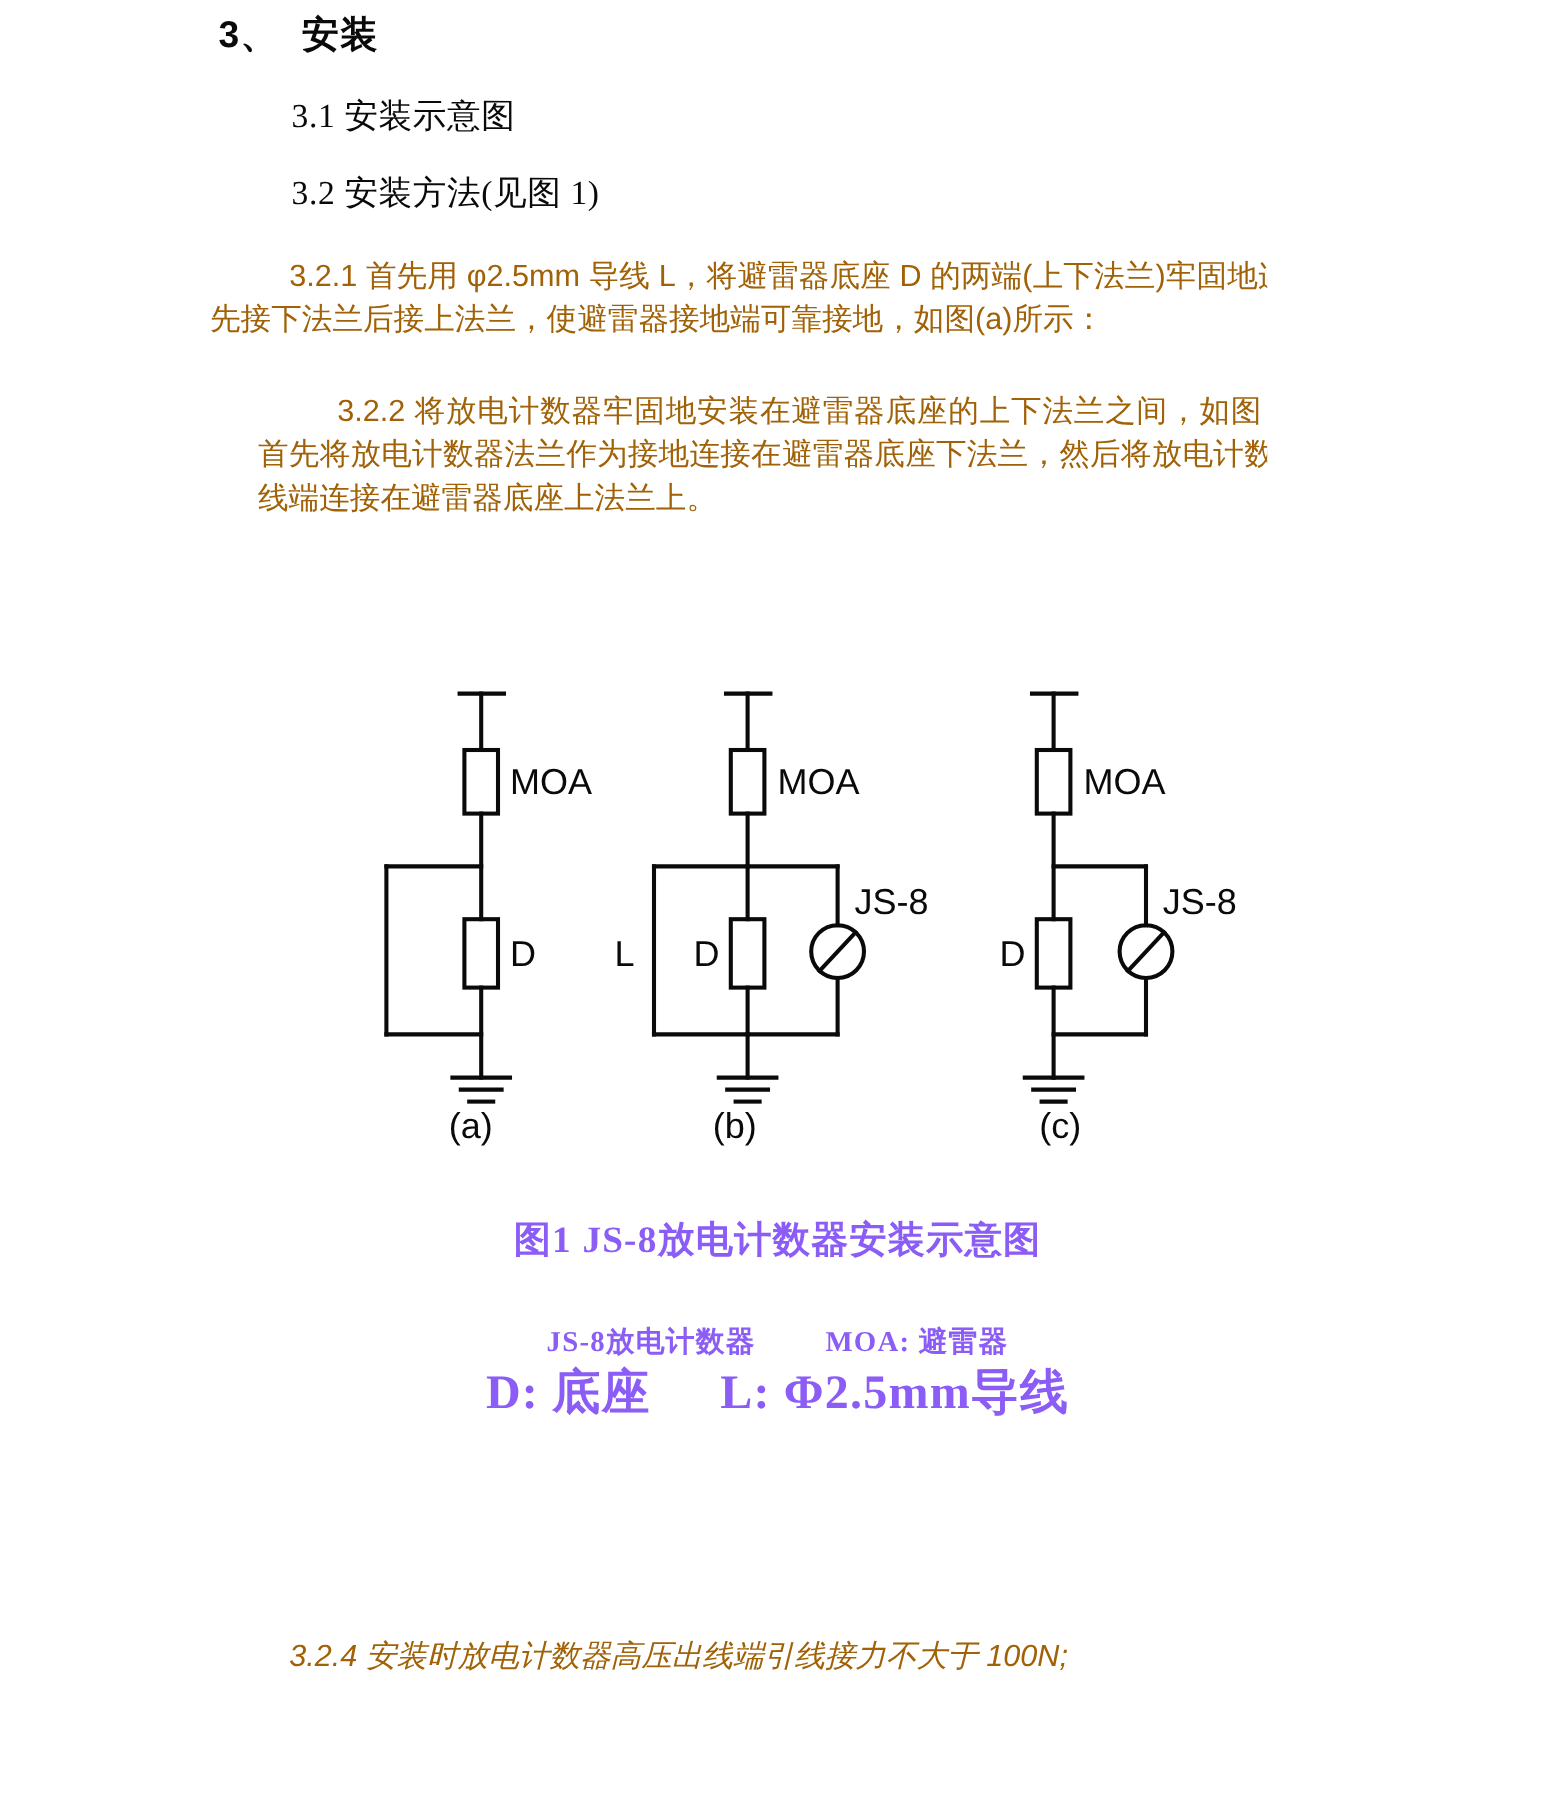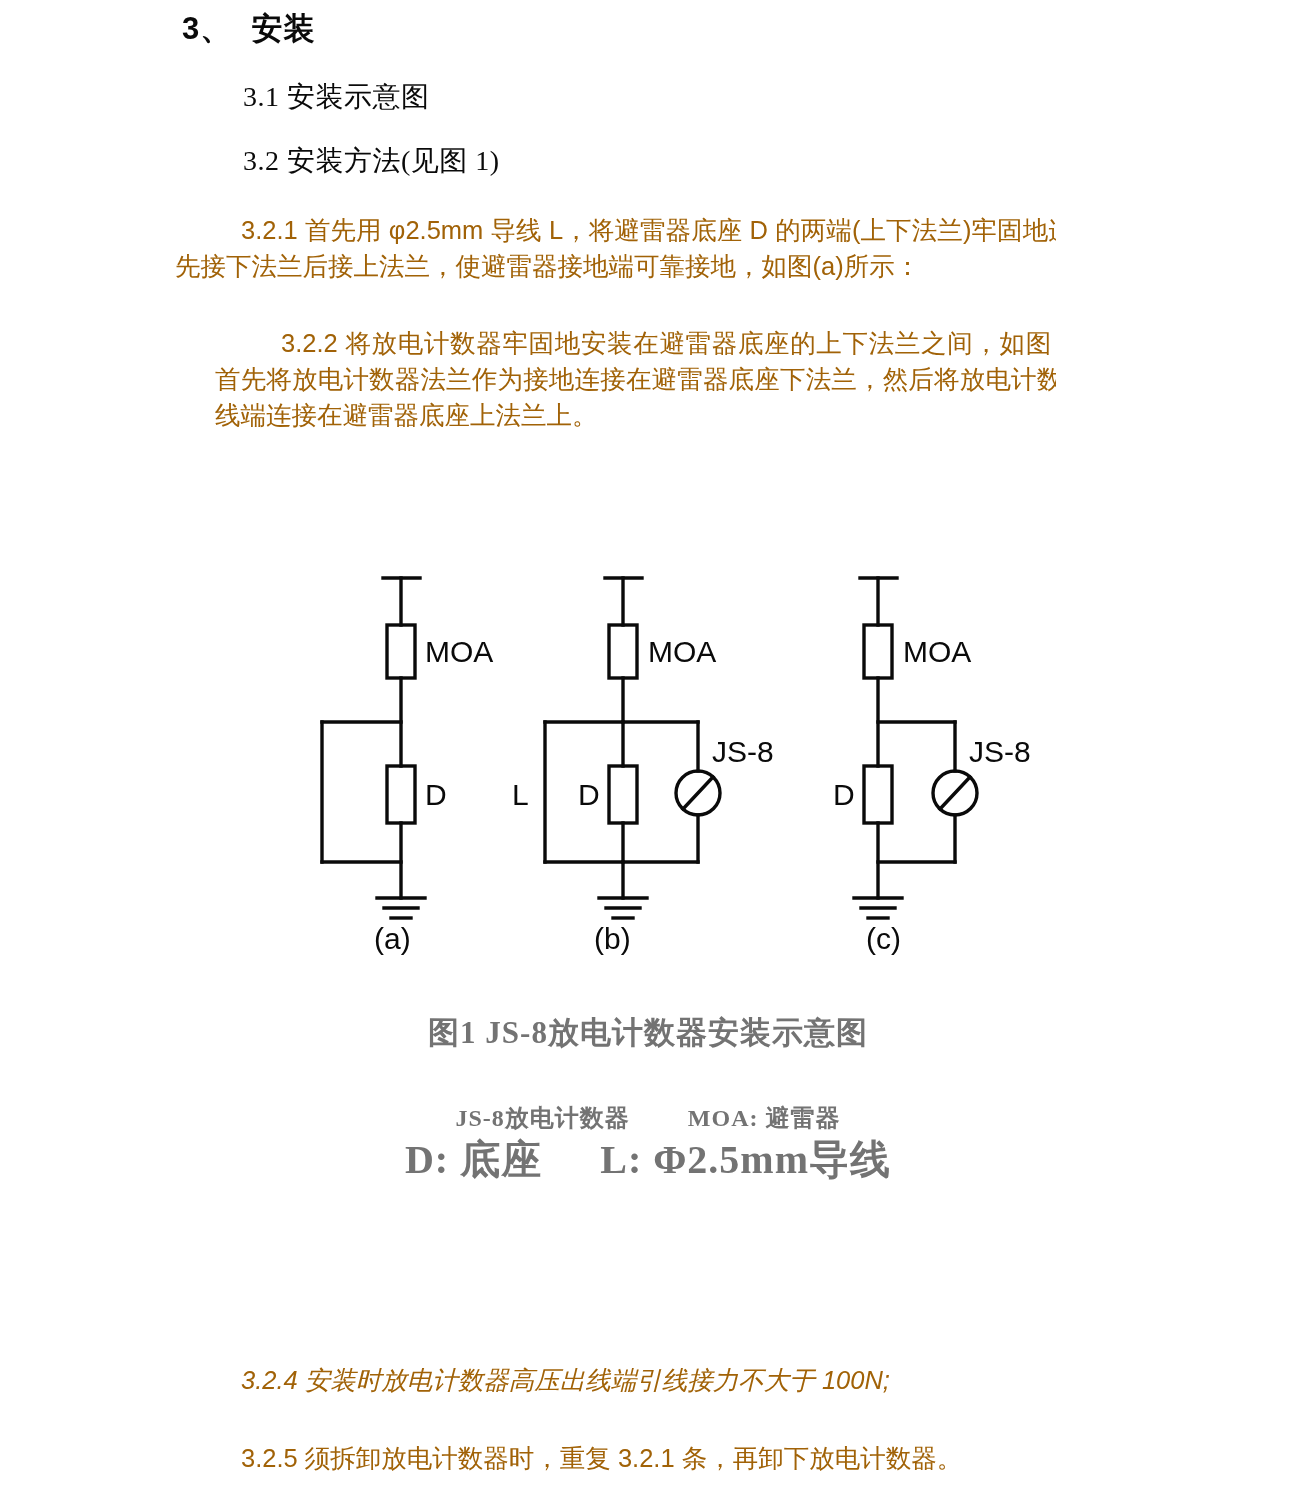--- a/index.html
+++ b/index.html
@@ -79,21 +79,21 @@
   #sublabel-b { left: 594px; top: 922px; }
   #sublabel-c { left: 866px; top: 922px; }
 
   
   .caption-line {
     position: absolute;
     width: 1296px;
     text-align: center;
     font-family: "Liberation Serif", "DejaVu Serif", serif;
     font-weight: bold;
-    color: #737373;
+    color: #8b5cf6;
     white-space: pre;
     letter-spacing: 1px;
   }
   #caption-title { top: 1012px; font-size: 31px; }
   #caption-legend-1 { top: 1072px; font-size: 24px; margin-top: 30px; }
   #caption-legend-2 { top: 1132px; font-size: 40px; }
   .cap-gap { display: inline-block; width: 58px; }
 </style>
 </head>
 <body>
@@ -213,15 +213,14 @@
 
   <div class="caption-line" id="caption-title">图1 JS-8放电计数器安装示意图</div>
 
   <div class="caption-line" id="caption-legend-1"><span>JS-8放电计数器</span><span class="cap-gap"></span><span>MOA: 避雷器</span></div>
 
   <div class="caption-line" id="caption-legend-2"><span>D: 底座</span><span class="cap-gap"></span><span>L: Φ2.5mm导线</span></div>
 
 
   <div class="para" id="para-324">3.2.4  安装时放电计数器高压出线端引线接力不大于 100N;</div>
 
-  <div class="para" id="para-325">3.2.5  须拆卸放电计数器时，重复 3.2.1 条，再卸下放电计数器。</div>
 
 </div>
 
 </body></html>

